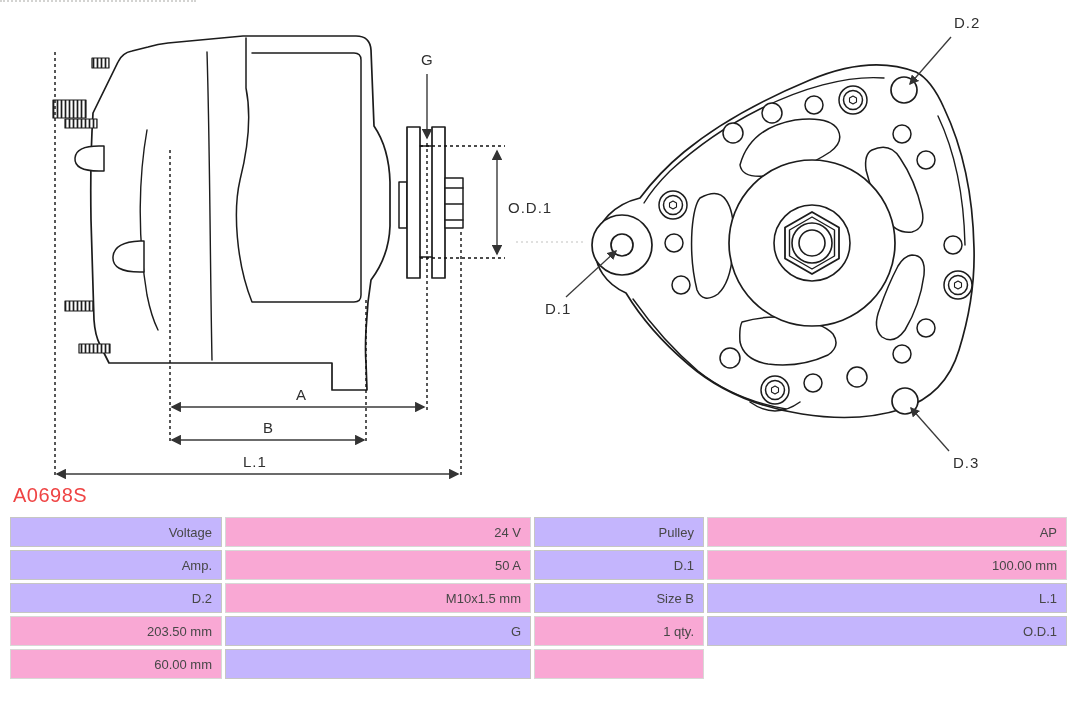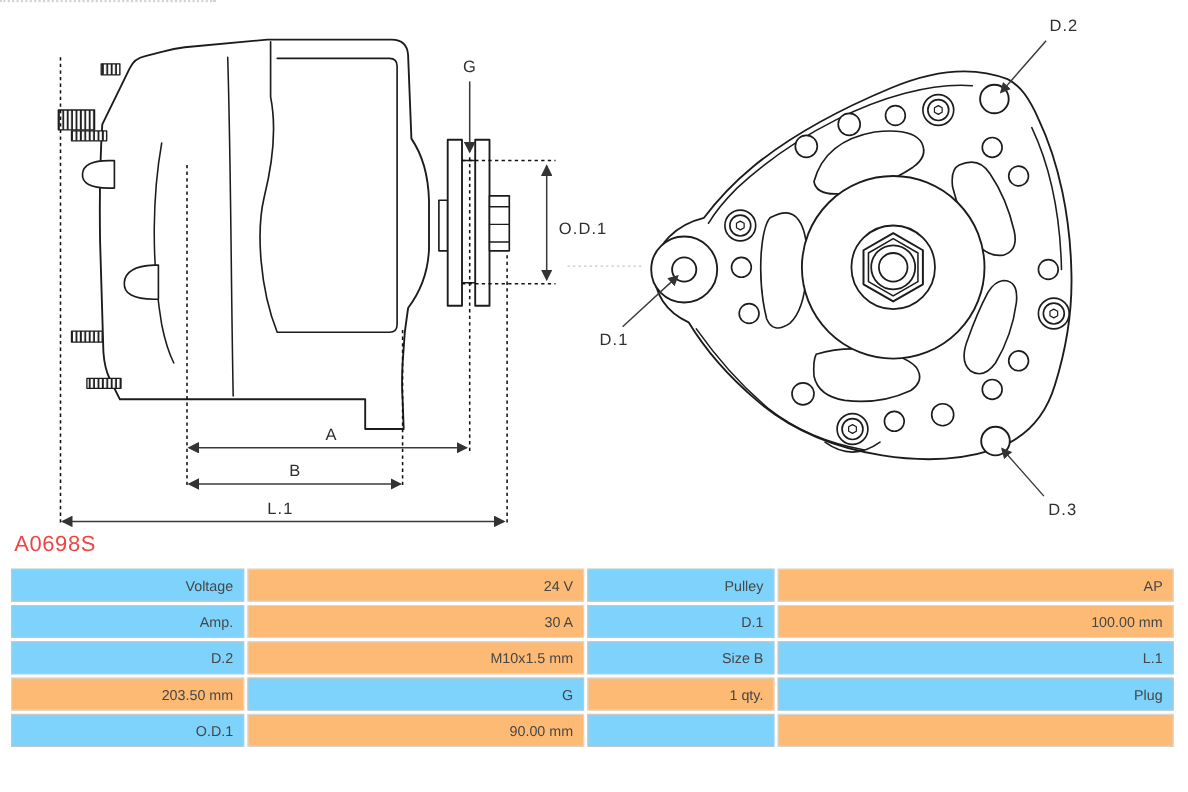--- a/index.html
+++ b/index.html
@@ -8,22 +8,22 @@
   .top-artifact{position:absolute;left:0;top:0;width:196px;height:5px;
                 border-top:2px dotted #c9c9c6;opacity:.8;}
   .drawing-svg{position:absolute;left:0;top:0;width:1080px;height:510px;}
   .product-code{position:absolute;left:13px;top:484px;font-size:20px;letter-spacing:.5px;
                 color:#ef4444;font-weight:400;}
   .spec-table{position:absolute;left:10px;top:517px;width:1060px;
               display:grid;grid-template-columns:212px 306px 170px 360px;
               gap:3px;}
   .cell{height:30px;line-height:30px;font-size:13px;color:#474747;
         text-align:right;padding-right:9px;box-sizing:border-box;overflow:hidden;}
-  .cell.lab{background:#7dd3fc;border:1px solid #c6c6c4;}
-  .cell.val{background:#fdba74;border:1px solid #d8d8d6;}
+  .cell.lab{background:#c4b5fd;border:1px solid #c6c6c4;}
+  .cell.val{background:#f9a8d4;border:1px solid #d8d8d6;}
   svg text{font-family:"Liberation Sans","DejaVu Sans",sans-serif;font-size:15px;
            fill:#2f2f2f;letter-spacing:1px;}
 </style>
 </head>
 <body>
 
 <div class="stage">
 
   <div class="top-artifact"></div>
 
@@ -180,34 +180,33 @@
 
   <div class="product-code">A0698S</div>
 
   <div class="spec-table">
     <div class="cell lab">Voltage</div>
     <div class="cell val">24 V</div>
     <div class="cell lab">Pulley</div>
     <div class="cell val">AP</div>
 
     <div class="cell lab">Amp.</div>
-    <div class="cell val">30 A</div>
+    <div class="cell val">50 A</div>
     <div class="cell lab">D.1</div>
 
     <div class="cell val">100.00 mm</div>
     <div class="cell lab">D.2</div>
     <div class="cell val">M10x1.5 mm</div>
 
     <div class="cell lab">Size B</div>
     <div class="cell lab">L.1</div>
     <div class="cell val">203.50 mm</div>
 
     <div class="cell lab">G</div>
     <div class="cell val">1 qty.</div>
-    <div class="cell lab">Plug</div>
 
     <div class="cell lab">O.D.1</div>
-    <div class="cell val">90.00 mm</div>
+    <div class="cell val">60.00 mm</div>
     <div class="cell lab"></div>
     <div class="cell val"></div>
   </div>
 
 </div>
 
 </body></html>

